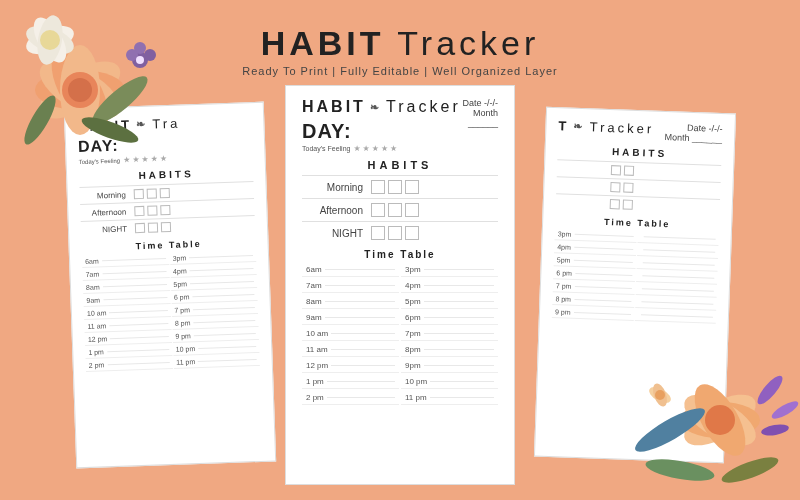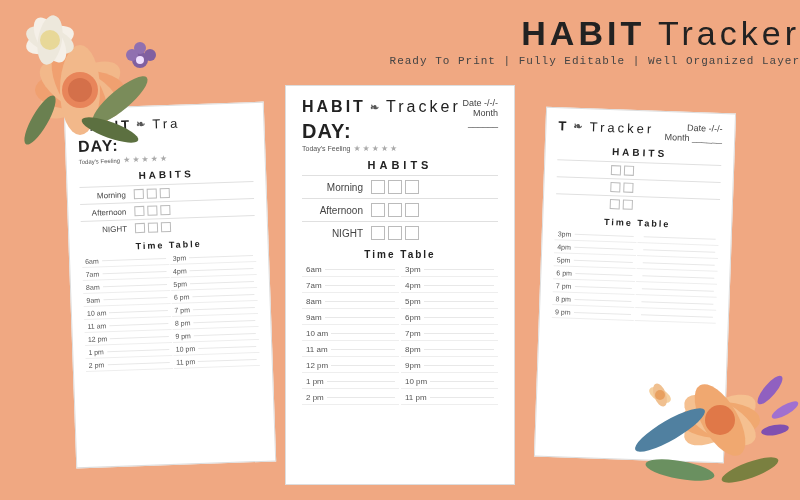--- a/index.html
+++ b/index.html
@@ -23,40 +23,40 @@
     .floral-br {
       position: absolute;
       bottom: 0; right: 0;
       width: 180px; height: 160px;
       z-index: 10;
       pointer-events: none;
     }
 
     
     .main-title {
-      text-align: right;
-      padding-top: 14px;
+      text-align: center;
+      padding-top: 24px;
       position: relative;
       z-index: 5;
     }
     .main-title h1 {
       font-size: 34px;
       letter-spacing: 4px;
       color: #222;
       font-weight: 900;
       font-family: Arial, sans-serif;
     }
     .main-title h1 span.bold { font-weight: 900; }
     .main-title h1 span.light { font-weight: 300; }
     .main-title .subtitle {
       font-size: 11px;
       color: #444;
       letter-spacing: 1px;
       margin-top: 2px;
-      font-family: Liberation Mono, monospace;
+      font-family: Liberation Sans, sans-serif;
     }
 
     
     .cards-container {
       display: flex;
       justify-content: center;
       align-items: flex-start;
       position: absolute;
       bottom: 0;
       left: 0; right: 0;

